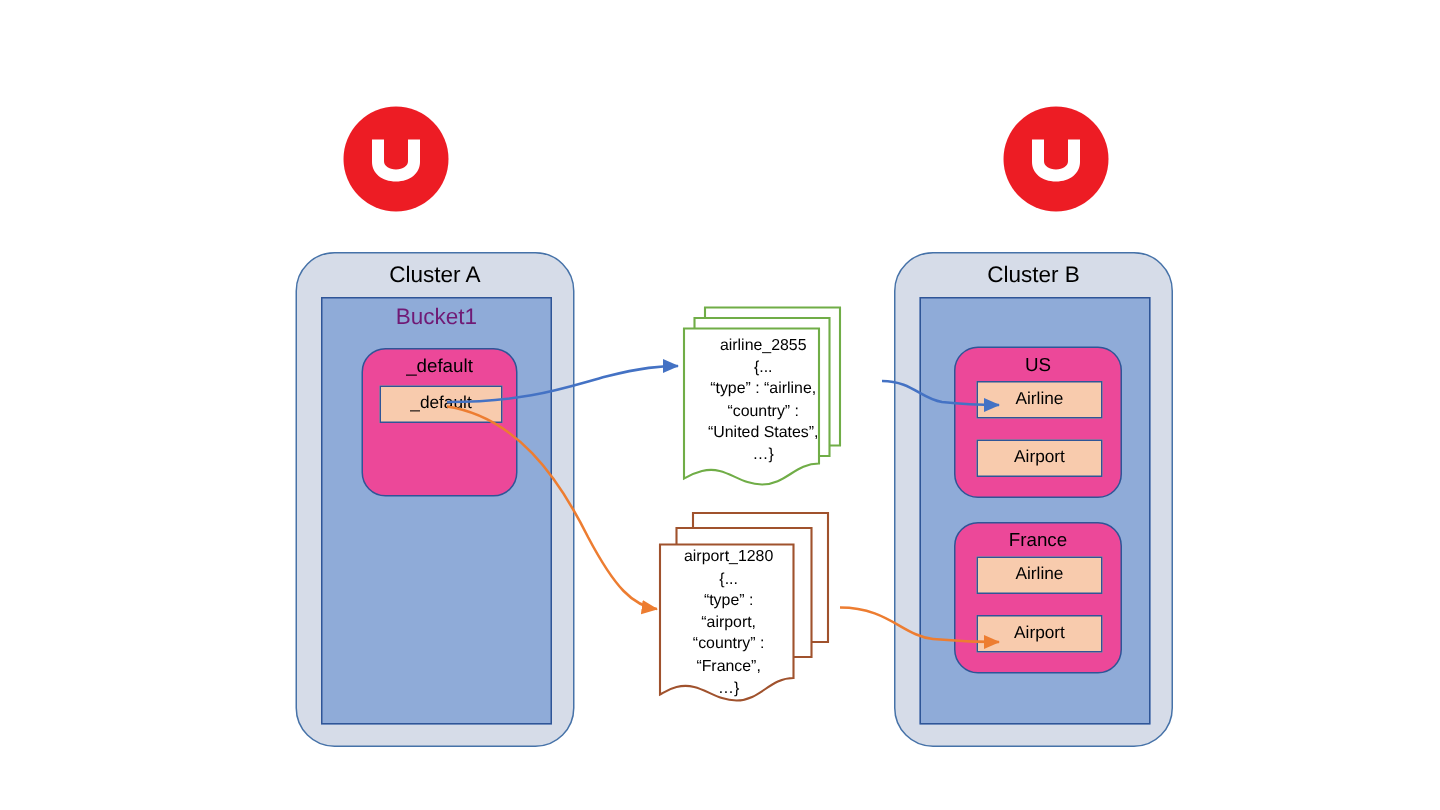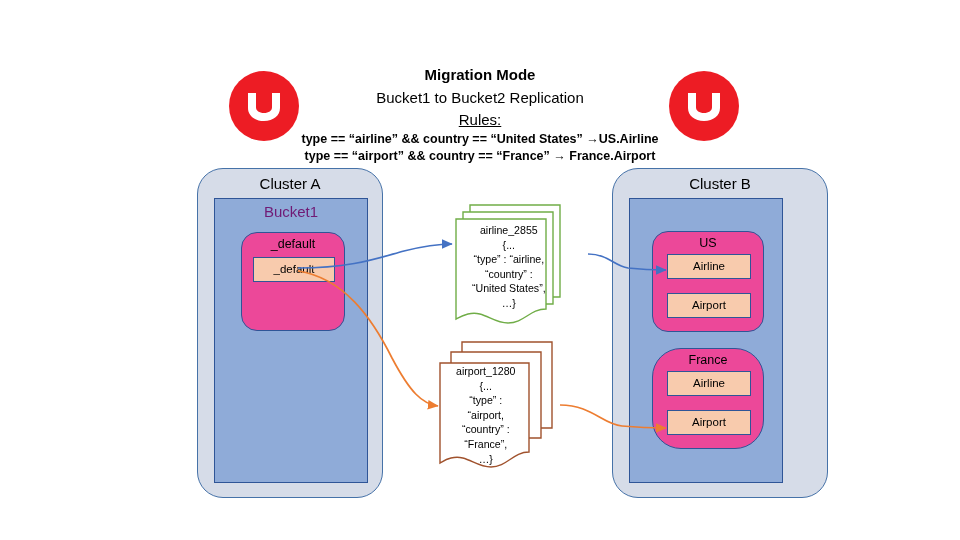--- a/index.html
+++ b/index.html
@@ -63,21 +63,21 @@
 
   
   .cluster {
     position: absolute;
     background: #d6dce8;
     border: 1.6px solid #4672a8;
     border-radius: 26px;
     box-sizing: border-box;
   }
   .cluster-a { left: 172px; top: 168px; width: 186px; height: 330px; margin-left: 25px; }
-  .cluster-b { left: 612px; top: 168px; width: 216px; height: 330px; }
+  .cluster-b { left: 596px; top: 168px; width: 186px; height: 330px; }
   .cluster-label {
     position: absolute;
     top: 6px;
     left: 0;
     width: 100%;
     text-align: center;
     font-size: 15px;
     color: #000;
   }
 
@@ -113,21 +113,21 @@
     position: absolute;
     top: 4px;
     left: 0;
     width: 100%;
     text-align: center;
     font-size: 12.5px;
     color: #000;
   }
   .scope-default { left: 26px; top: 33px; width: 104px; height: 99px; }
   .scope-us      { left: 22px; top: 32px; width: 112px; height: 101px; }
-  .scope-france  { left: 22px; top: 149px; width: 112px; height: 101px; border-radius: 29px; }
+  .scope-france  { left: 22px; top: 149px; width: 112px; height: 101px; }
 
   
   .collection {
     position: absolute;
     background: #f8cbad;
     border: 1.3px solid #2f5597;
     box-sizing: border-box;
     font-size: 11.5px;
     color: #000;
     text-align: center;
@@ -155,27 +155,20 @@
     left: 0; top: 0;
     width: 960px; height: 540px;
     pointer-events: none;
   }
 </style>
 </head>
 <body>
 
 <div id="canvas">
 
-  <div class="header">
-    <div class="title">Migration Mode</div>
-    <div class="subtitle">Bucket1 to Bucket2 Replication</div>
-    <div class="rules-label">Rules:</div>
-    <div class="rule-line">type == “airline” &amp;&amp; country == “United States” →US.Airline</div>
-    <div class="rule-line">type == “airport” &amp;&amp; country == “France” → France.Airport</div>
-  </div>
 
   <div class="logo logo-left">
     <svg viewBox="0 0 72 72" width="72" height="72">
       <circle cx="36" cy="36" r="35" fill="#ed1c24"></circle>
       <path d="M20 23 L20 38 C20 45.5 26.5 51 36 51 C45.5 51 52 45.5 52 38 L52 23
                L44 23 L44 37.5 C44 40.5 40.8 43 36 43 C31.2 43 28 40.5 28 37.5
                L28 23 Z" fill="#ffffff"></path>
     </svg>
   </div>
   <div class="logo logo-right">

